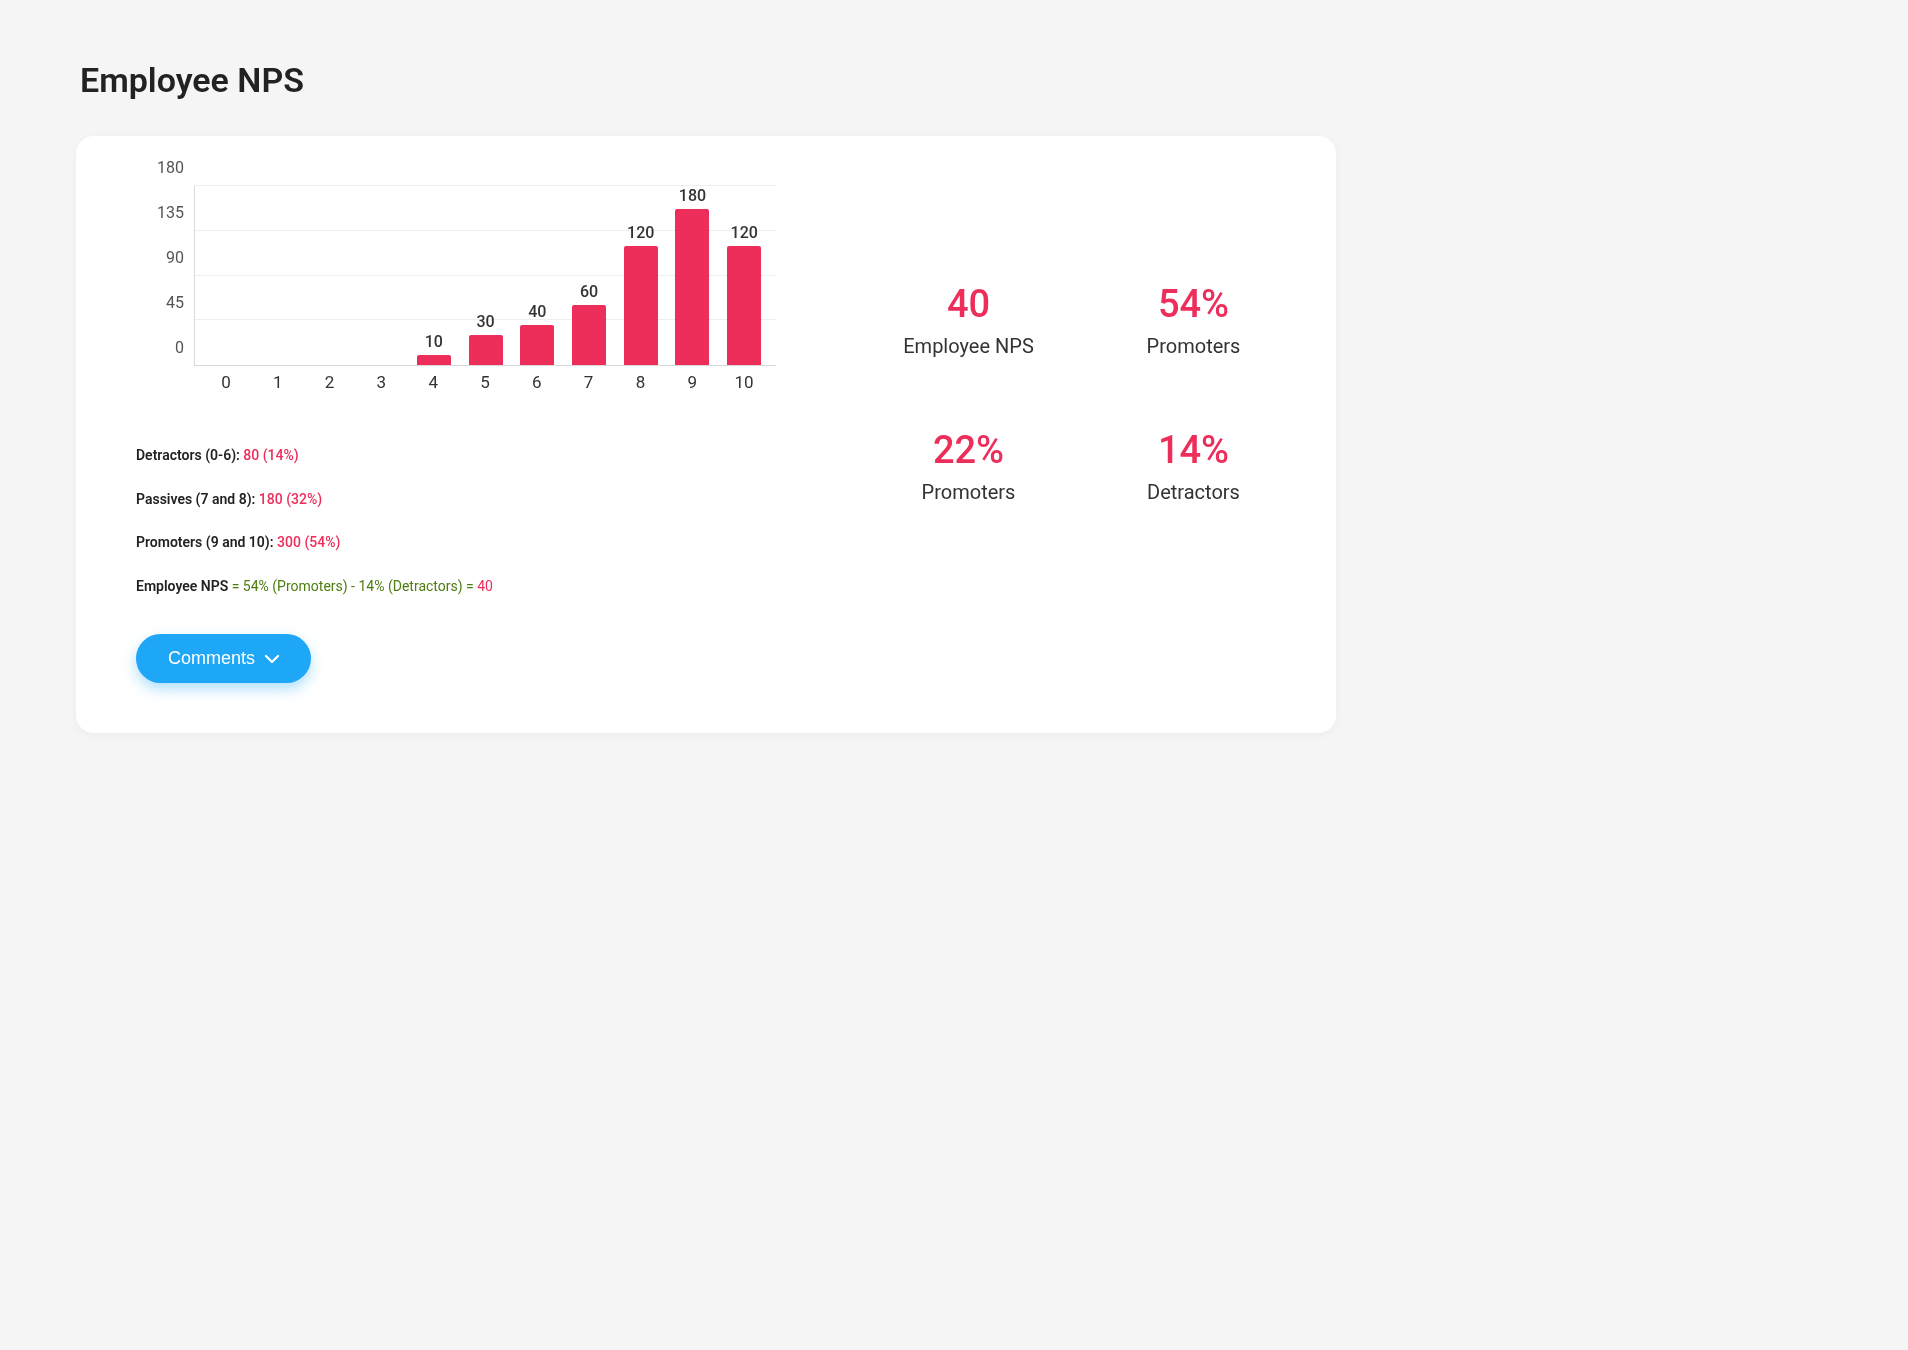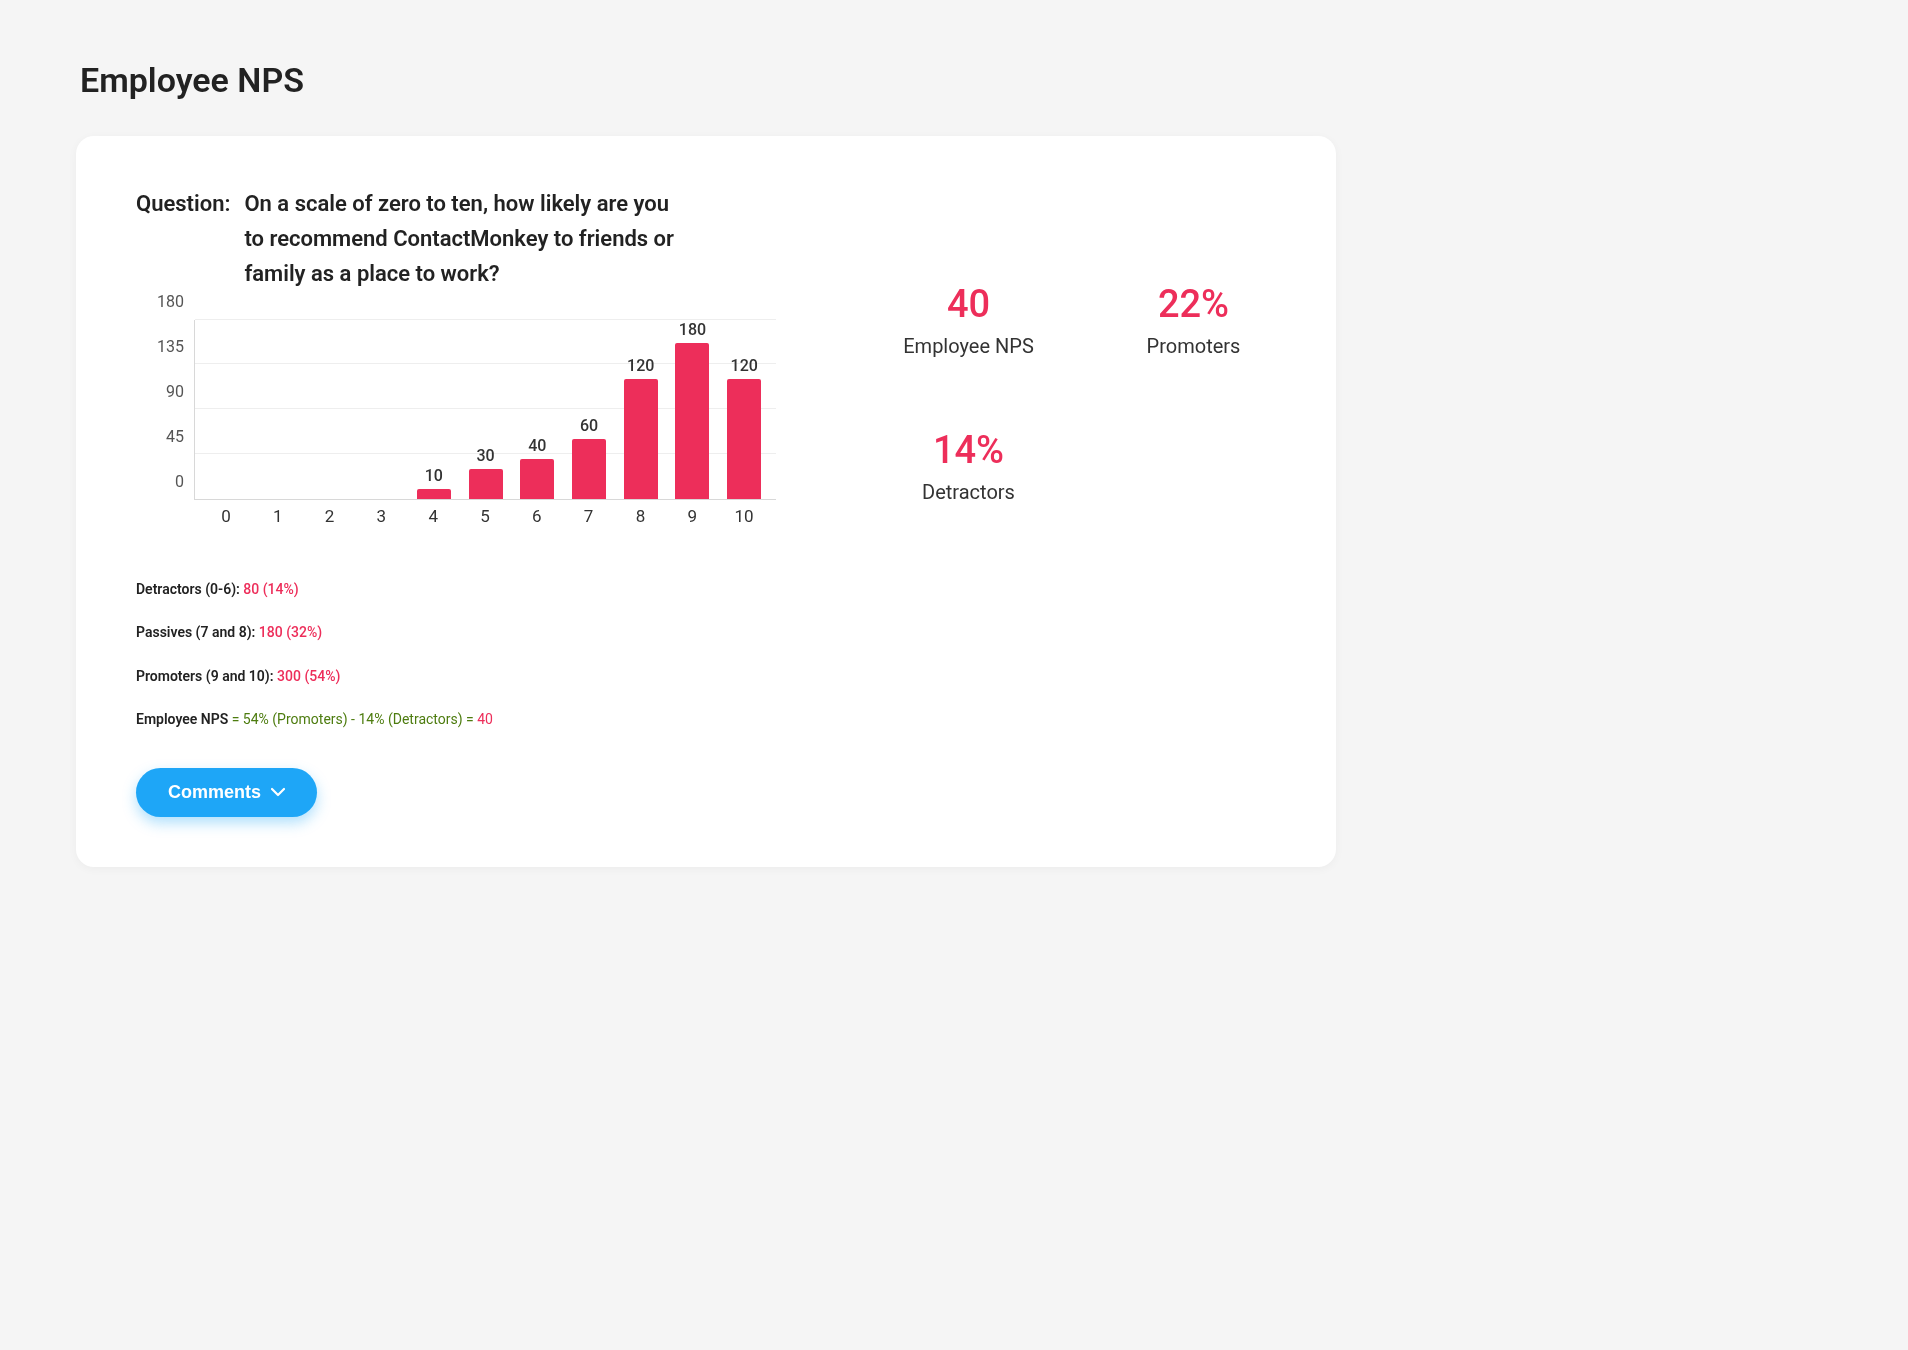--- a/index.html
+++ b/index.html
@@ -150,21 +150,21 @@
   .formula-result { color: #ed2e5a; }
   
   .comments-btn {
     margin-top: 14px;
     background: #1ea6f7;
     color: #fff;
     border: none;
     border-radius: 28px;
     padding: 14px 32px;
     font-size: 18px;
-    font-weight: 700;
+    font-weight: 400;
     display: inline-flex;
     align-items: center;
     cursor: pointer;
     box-shadow: 0 6px 14px rgba(30,166,247,0.35);
   }
   .comments-btn .chev {
     margin-left: 10px;
     width: 14px; height: 14px;
     display: inline-flex;
     align-items: center; justify-content: center;
@@ -192,24 +192,20 @@
 </style>
 </head>
 <body>
 
 <div class="container">
   <h1 class="page-title">Employee NPS</h1>
 
   <div class="card">
     <div class="left-col">
 
-      <div class="question-row">
-        <span class="question-label">Question:</span>
-        <span class="question-text">On a scale of zero to ten, how likely are you to recommend ContactMonkey to friends or family as a place to work?</span>
-      </div>
 
       <div class="chart-wrap">
         <div class="y-axis" id="y-axis">
             <div class="y-tick" style="bottom: calc(0% + 0px);">0</div>
             <div class="y-tick" style="bottom: calc(25% + 0px); margin-top: 8px;">45</div>
             <div class="y-tick" style="bottom: calc(50% + 0px); text-align: right;">90</div>
             <div class="y-tick" style="bottom: calc(75% + 0px);">135</div>
             <div class="y-tick" style="bottom: calc(100% + 0px);">180</div>
           </div>
         <div class="plot" id="plot">
@@ -293,20 +289,24 @@
 
     </div>
 
     <div class="right-col">
       <div class="stats-grid" id="stats-grid">
           <div class="stat">
             <div class="val">40</div>
             <div class="lbl">Employee NPS</div>
           </div>
           <div class="stat">
+            <div class="val">54%</div>
+            <div class="lbl">Promoters</div>
+          </div>
+          <div class="stat">
             <div class="val">22%</div>
             <div class="lbl">Promoters</div>
           </div>
           <div class="stat">
             <div class="val">14%</div>
             <div class="lbl">Detractors</div>
           </div>
         </div>
     </div>
   </div>

